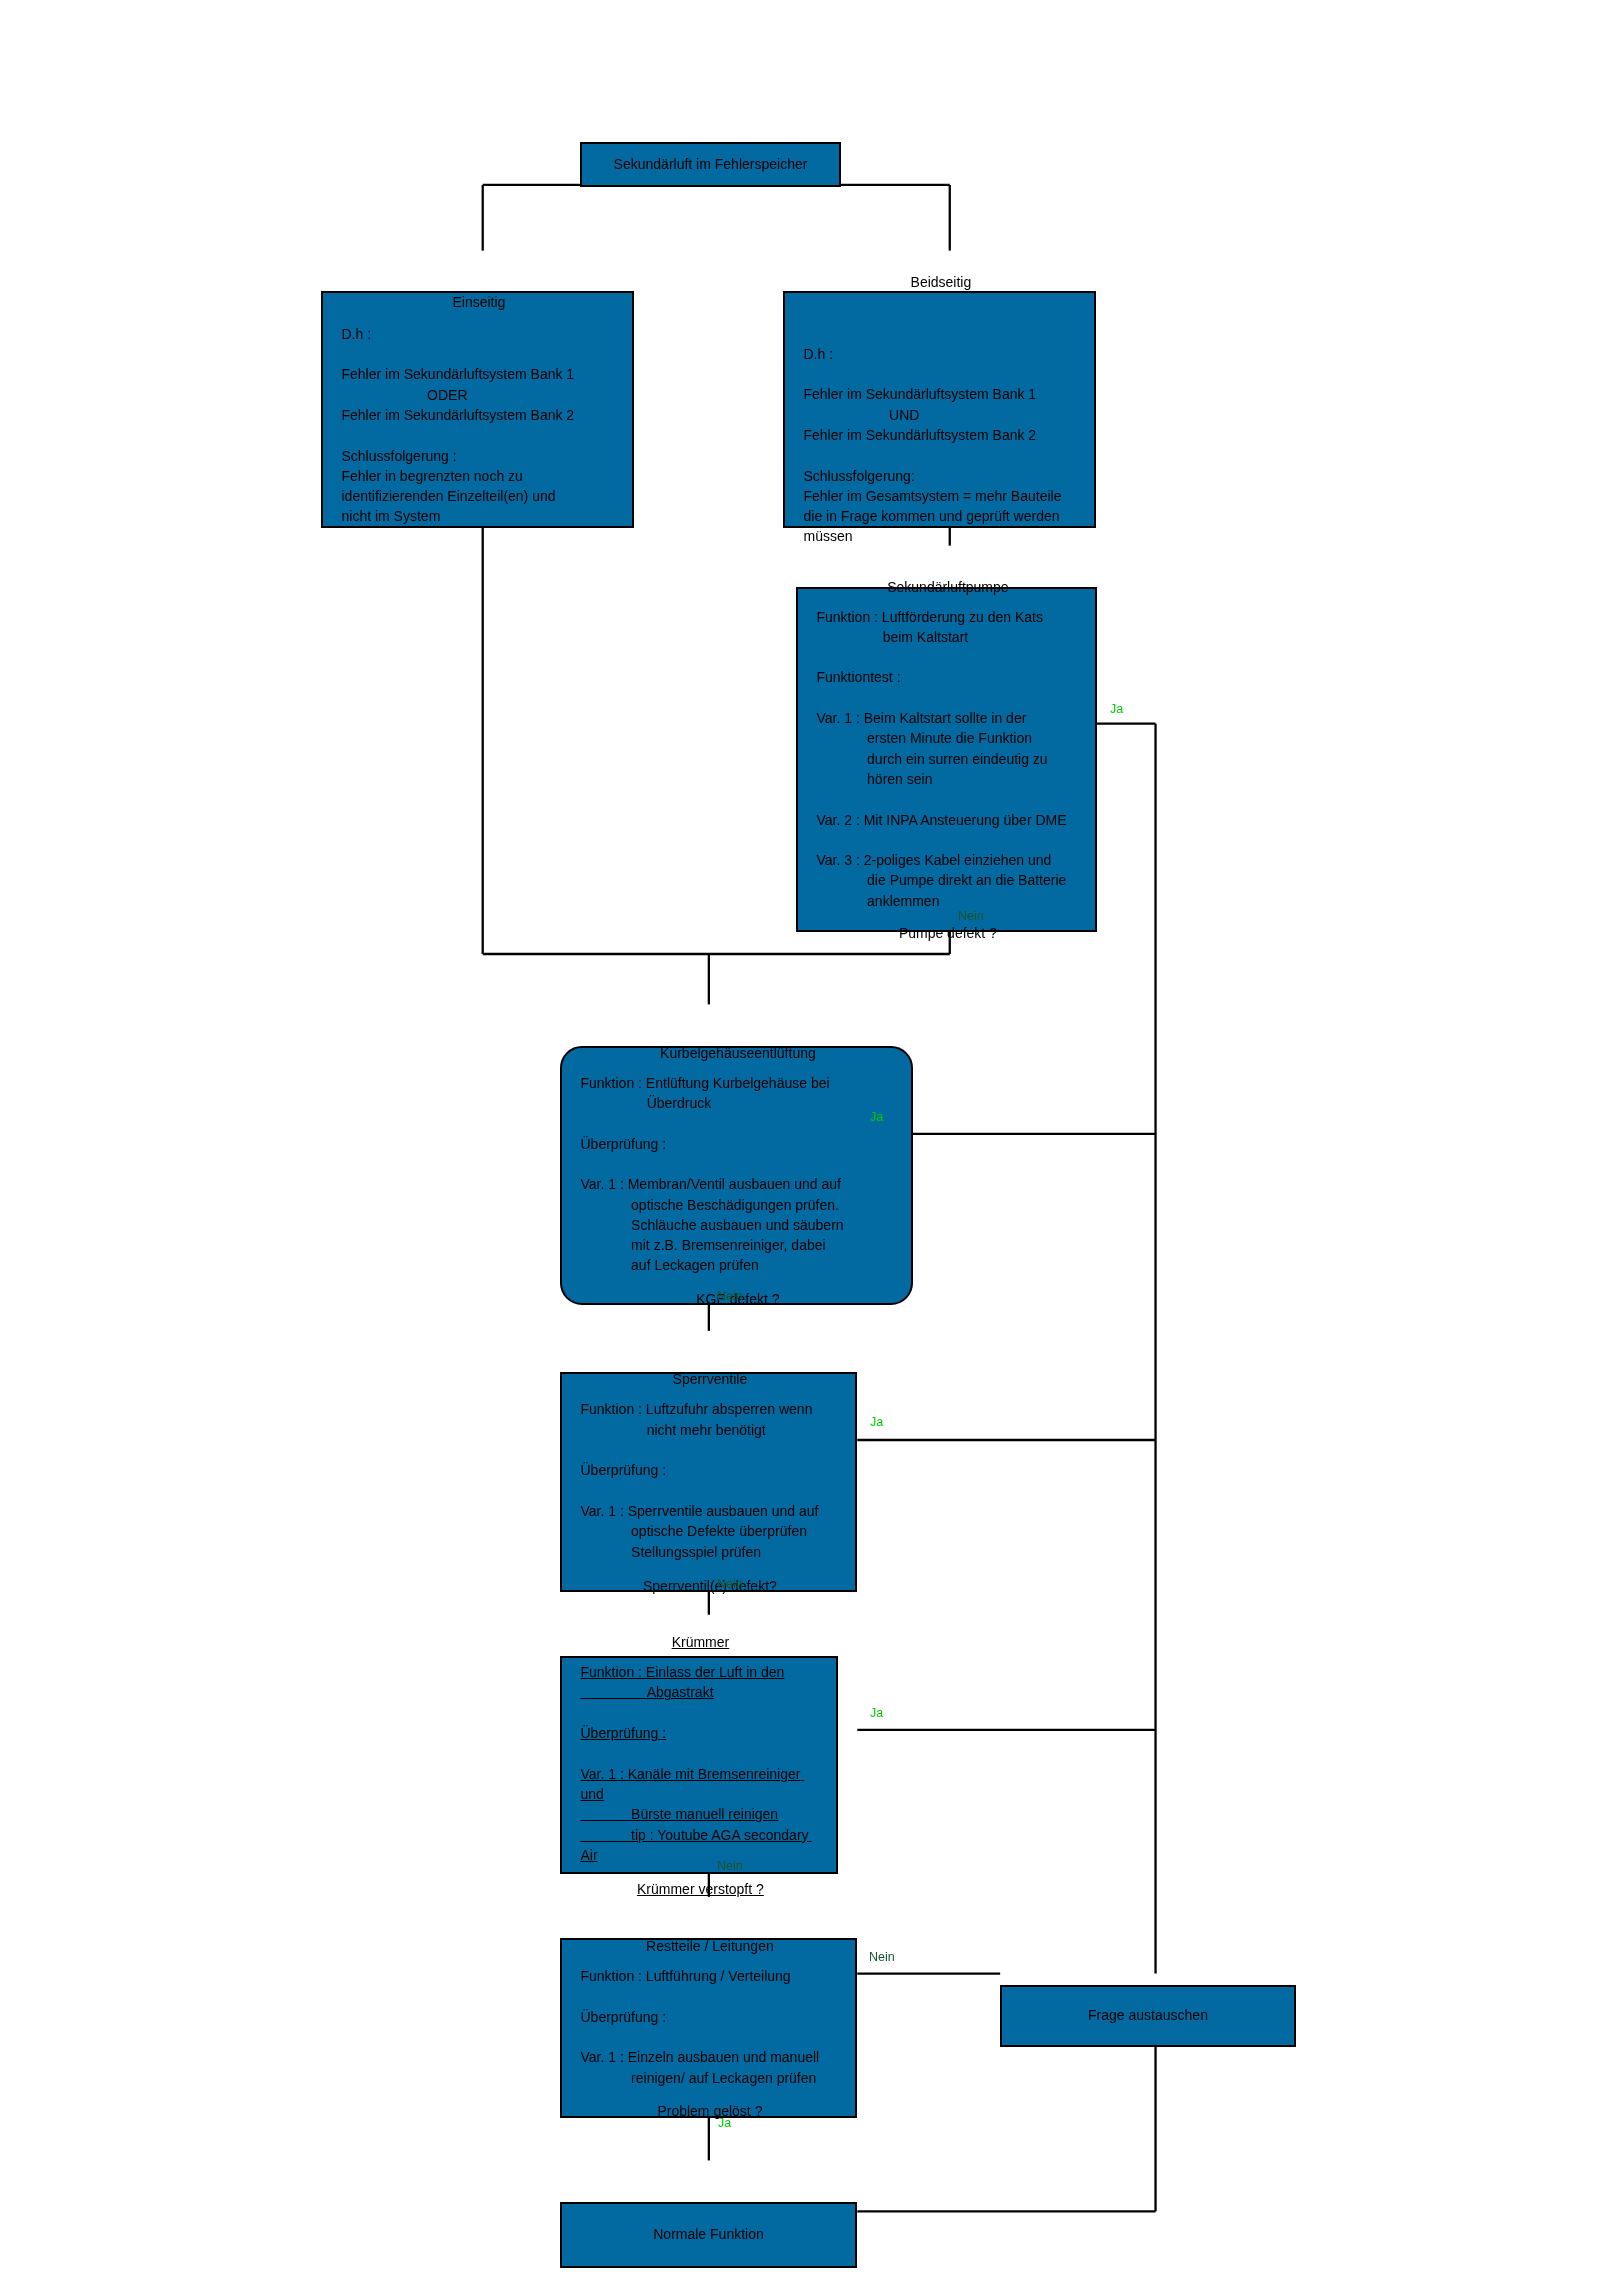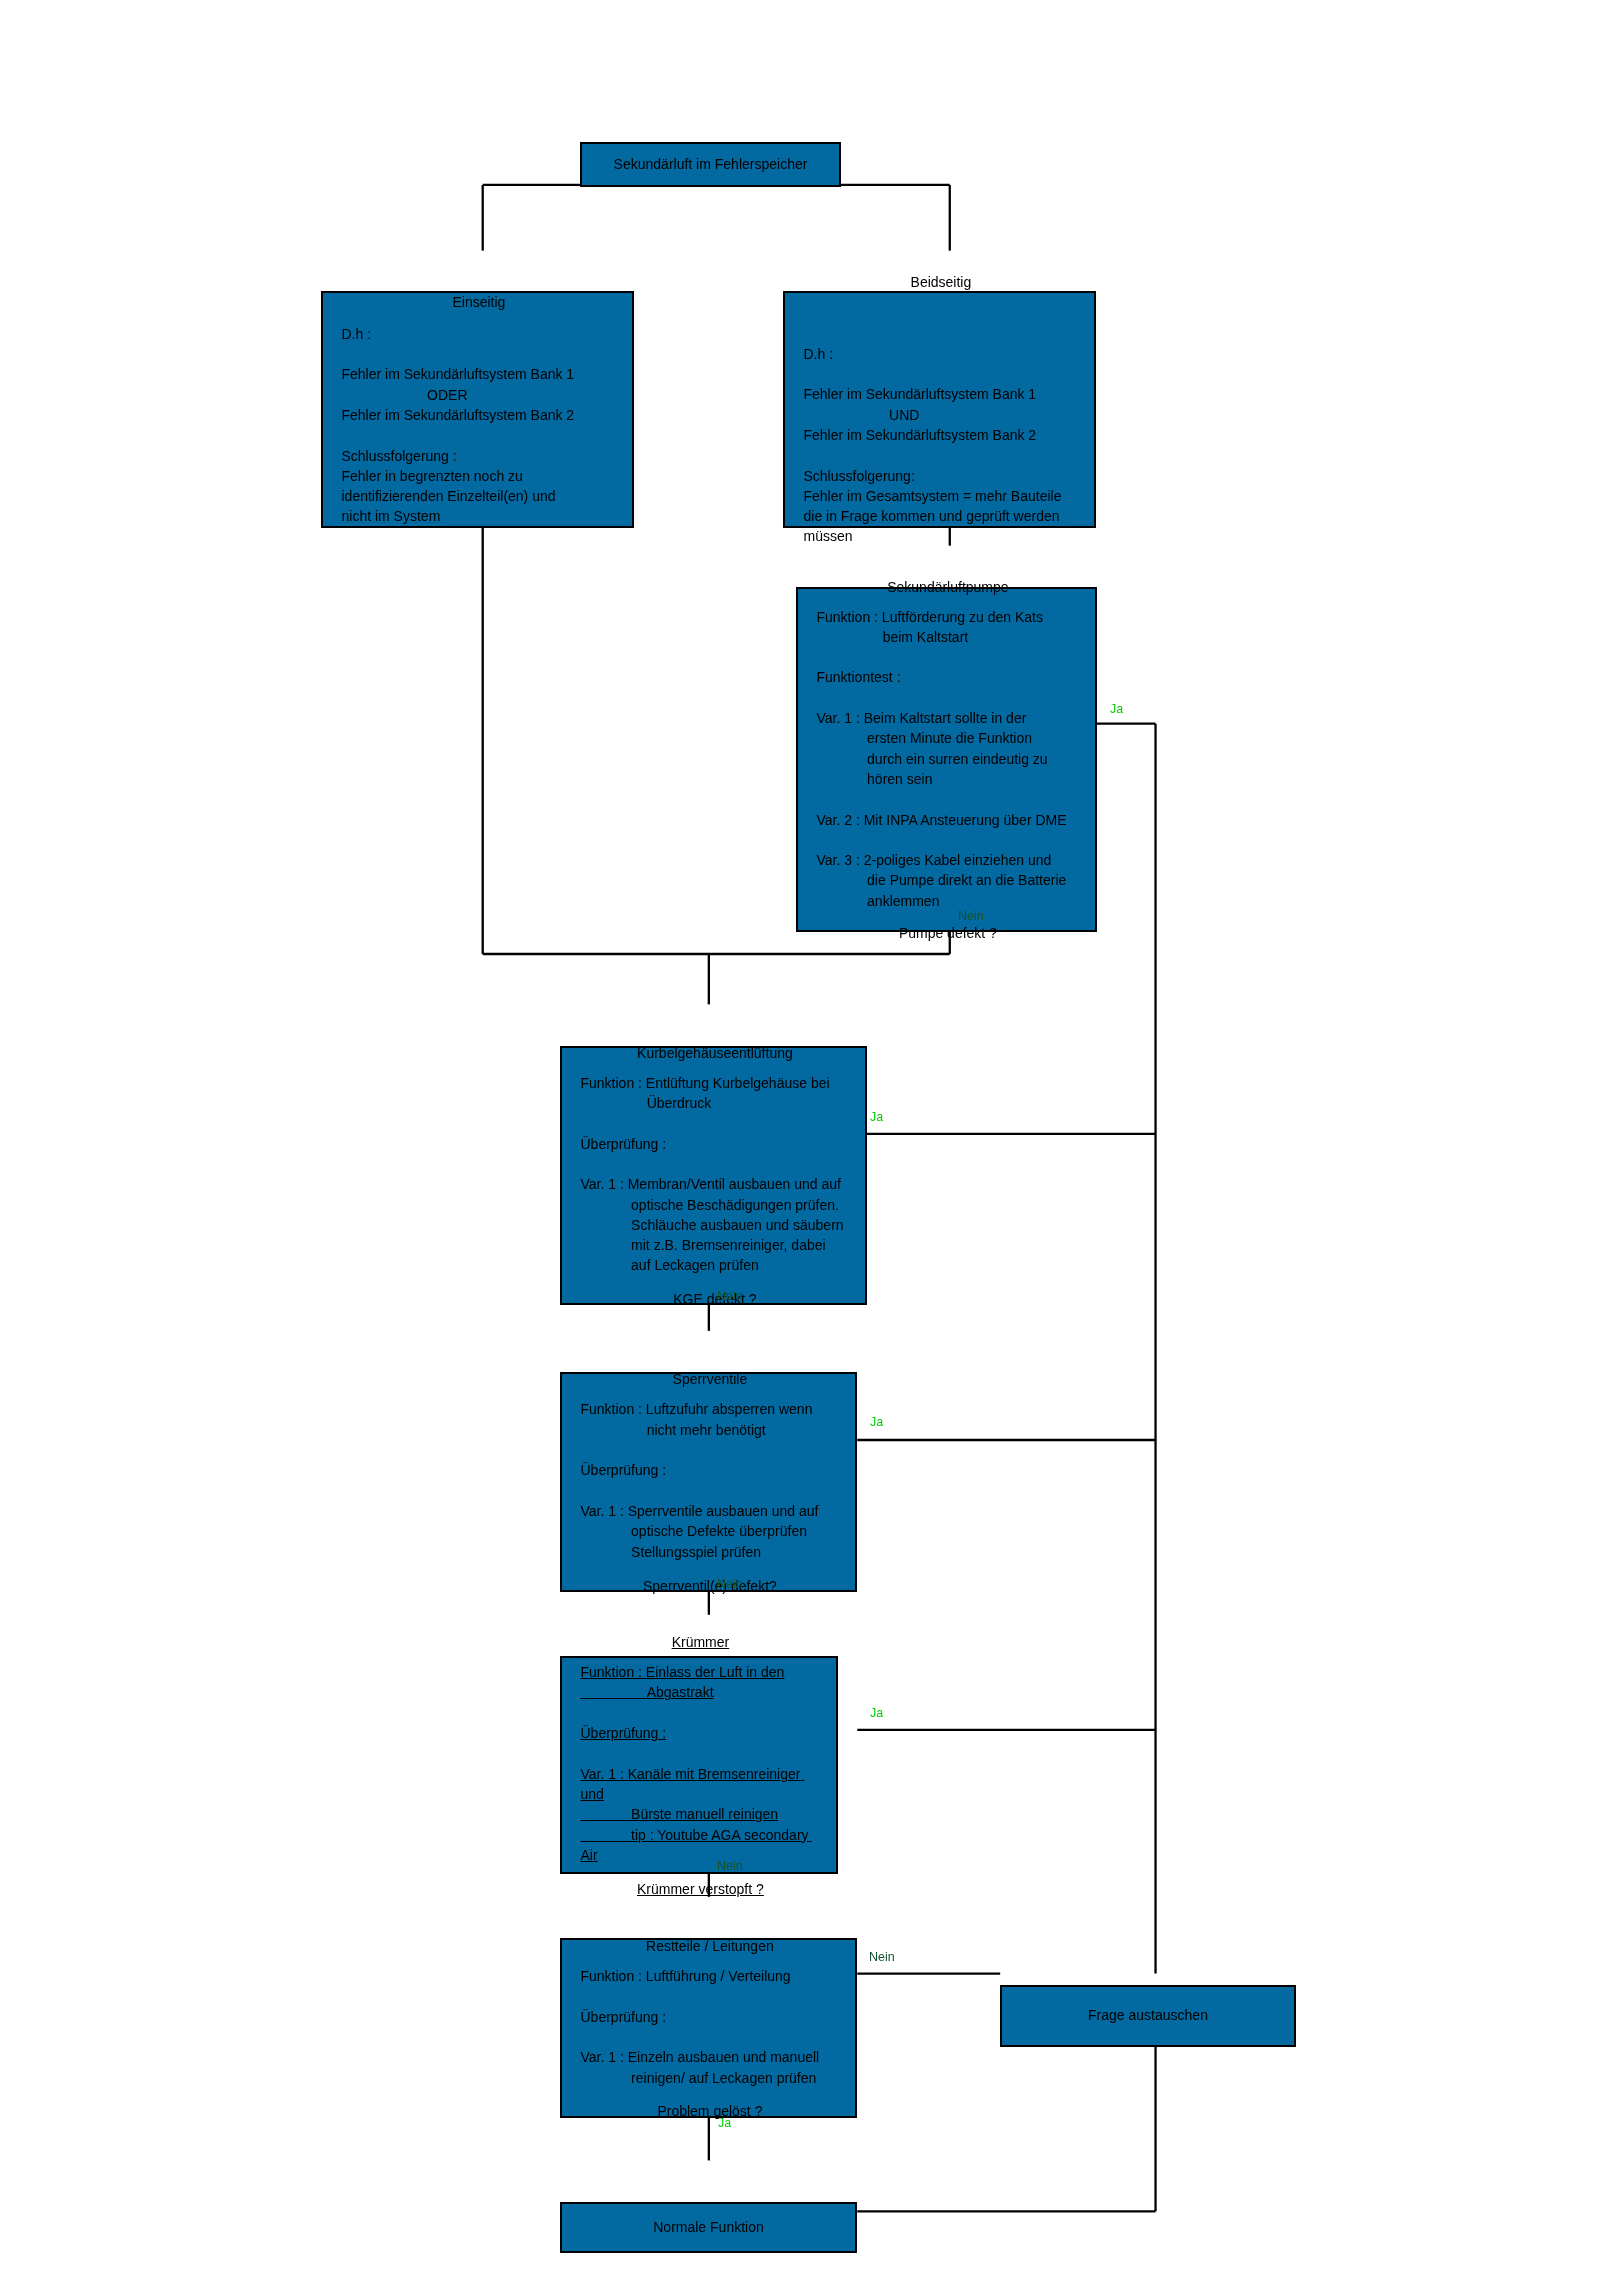--- a/index.html
+++ b/index.html
@@ -164,21 +164,21 @@
              hören sein
 
 Var. 2 : Mit INPA Ansteuerung über DME
 
 Var. 3 : 2-poliges Kabel einziehen und
              die Pumpe direkt an die Batterie
              anklemmen</div>
     <div class="q" style="margin-top:13px;">Pumpe defekt  ?</div>
   </div>
 
-  <div class="node pad-tl" style="left:560px; top:1005px; width:307px; height:259px;">
+  <div class="node pad-tl" style="left:560px; top:1005px; width:353px; height:259px;border-radius:22px;">
     <div class="ttl">Kurbelgehäuseentlüftung</div>
     <div class="body" style="margin-top:10.2px;">Funktion : Entlüftung Kurbelgehäuse bei
                  Überdruck
 
 Überprüfung :
 
 Var. 1 : Membran/Ventil ausbauen und auf
              optische Beschädigungen prüfen.
              Schläuche ausbauen und säubern
              mit z.B. Bremsenreiniger, dabei
@@ -220,21 +220,21 @@
 
 Var. 1 : Einzeln ausbauen und manuell
              reinigen/ auf Leckagen prüfen</div>
     <div class="q" style="margin-top:14px;">Problem gelöst ?</div>
   </div>
 
   <div class="node simple" style="left:1000px; top:1944px; width:296px; height:62px;">
     <div class="ttl">Frage austauschen</div>
   </div>
 
-  <div class="node simple" style="left:560px; top:2161px; width:297px; height:51px;">
+  <div class="node simple" style="left:560px; top:2161px; width:297px; height:66px;">
     <div class="ttl">Normale Funktion</div>
   </div>
 
   <div class="edge-label lbl-ja" style="left:1110px; top:703px;">Ja</div>
   <div class="edge-label lbl-nein" style="left:958px; top:910px;">Nein</div>
   <div class="edge-label lbl-ja" style="left:870px; top:1111px;">Ja</div>
   <div class="edge-label lbl-nein" style="left:717px; top:1290px;">Nein</div>
   <div class="edge-label lbl-ja" style="left:870px; top:1416px;">Ja</div>
   <div class="edge-label lbl-nein" style="left:717px; top:1578px;">Nein</div>
   <div class="edge-label lbl-ja" style="left:870px; top:1707px;">Ja</div>

